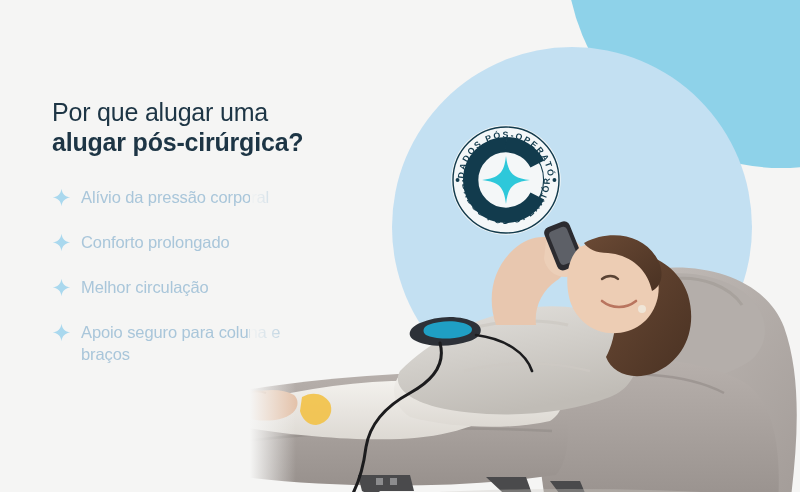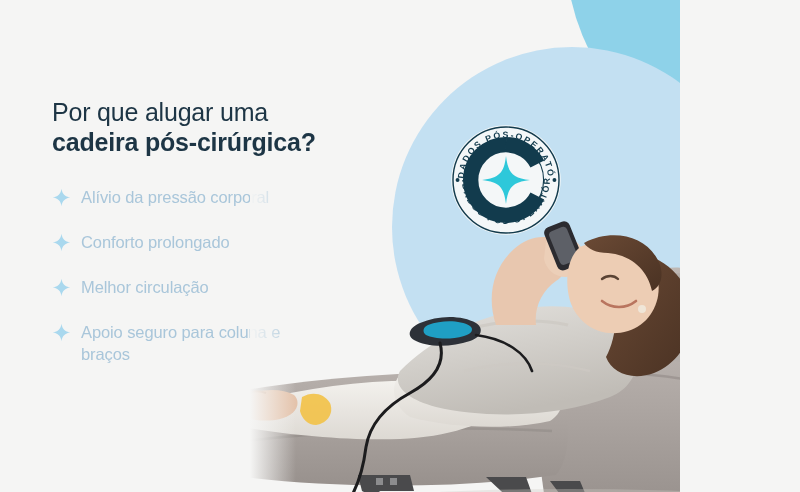--- a/index.html
+++ b/index.html
@@ -3,21 +3,21 @@
 <meta charset="utf-8">
 <style>
   * { margin:0; padding:0; box-sizing:border-box; }
   html, body { width:800px; height:492px; }
   body {
     font-family: "Liberation Sans", sans-serif;
     background:#f5f5f4;
     overflow:hidden;
     position:relative;
   }
-  #stage { position:absolute; inset:0; width:680px; height:492px; overflow:hidden; background:#f5f5f4; }
+  #stage { position:absolute; inset:0; width:800px; height:492px; overflow:hidden; background:#f5f5f4; }
 
   
   .blob { position:absolute; border-radius:50%; }
   #blob-dark {
     width:430px; height:430px;
     left:566px; top:-262px;
     background:#8ed2e9;
   }
   #blob-light {
     width:360px; height:360px;
@@ -65,21 +65,21 @@
 
 <div id="stage">
 
   <div class="blob" id="blob-dark"></div>
   <div class="blob" id="blob-light"></div>
 
   <div id="text-col">
 
     <h1 id="heading">
       <span class="h-l1">Por que alugar uma</span>
-      <span class="h-l2">cadeira pós-cirúrgica?</span>
+      <span class="h-l2">alugar pós-cirúrgica?</span>
     </h1>
 
     <ul id="bullets">
 
       <li class="bullet">
         <span class="bullet-icon">
           <svg viewBox="0 0 24 24" width="19" height="19" aria-hidden="true">
             <path d="M12 1 C12.9 7.6 16.4 11.1 23 12 C16.4 12.9 12.9 16.4 12 23 C11.1 16.4 7.6 12.9 1 12 C7.6 11.1 11.1 7.6 12 1 Z" fill="#a9d8ee"></path>
           </svg>
         </span>

